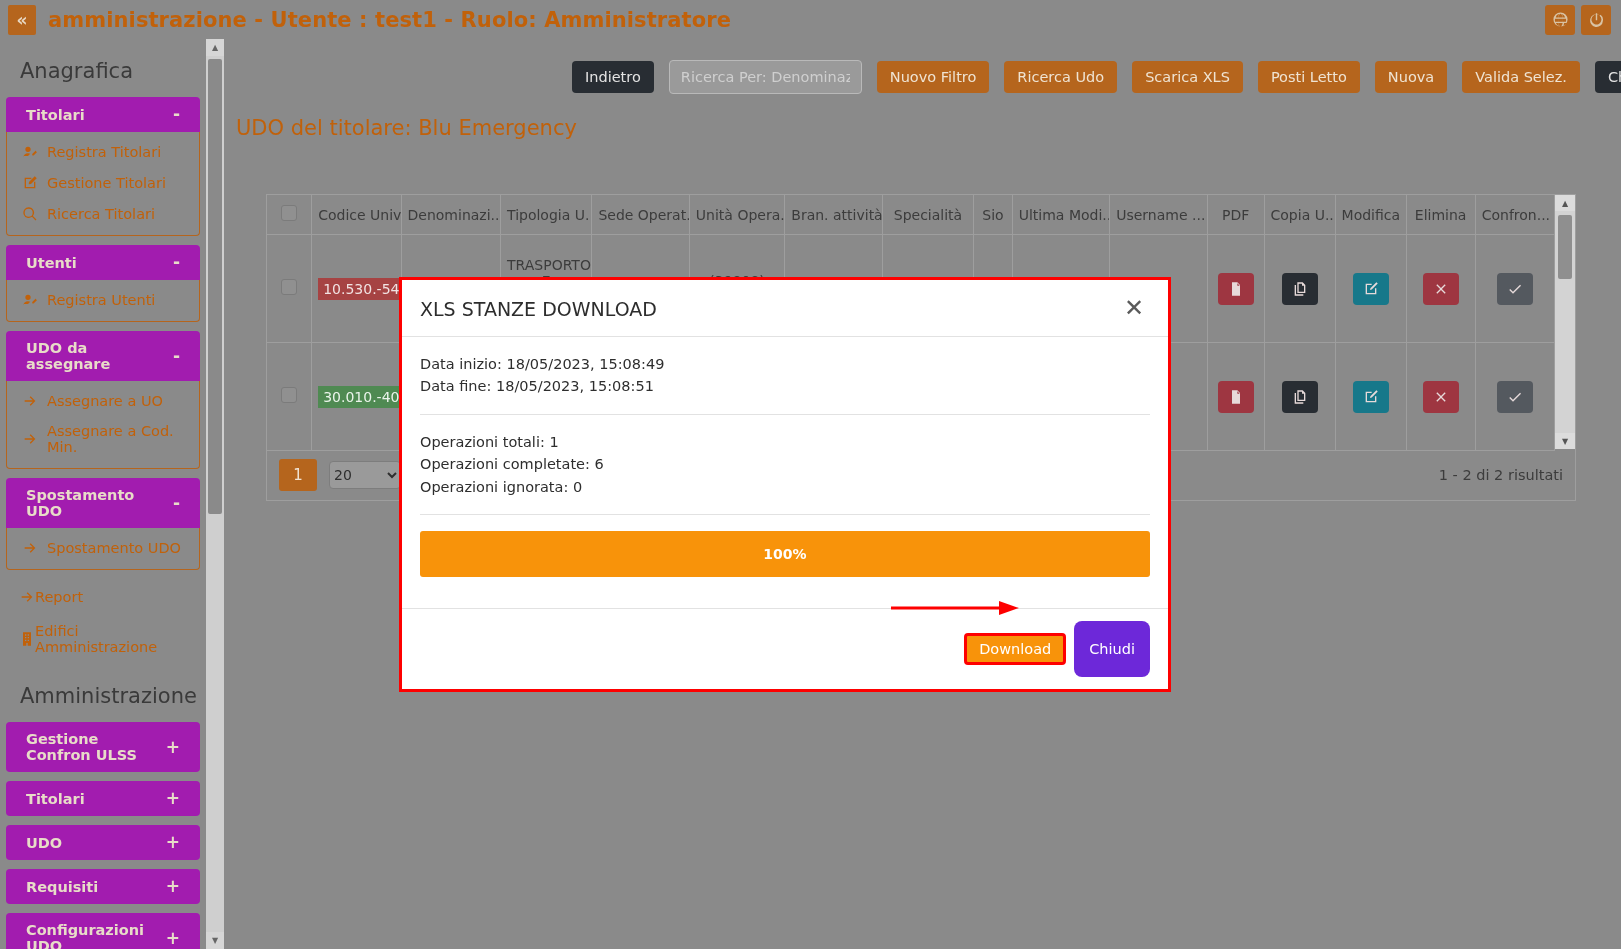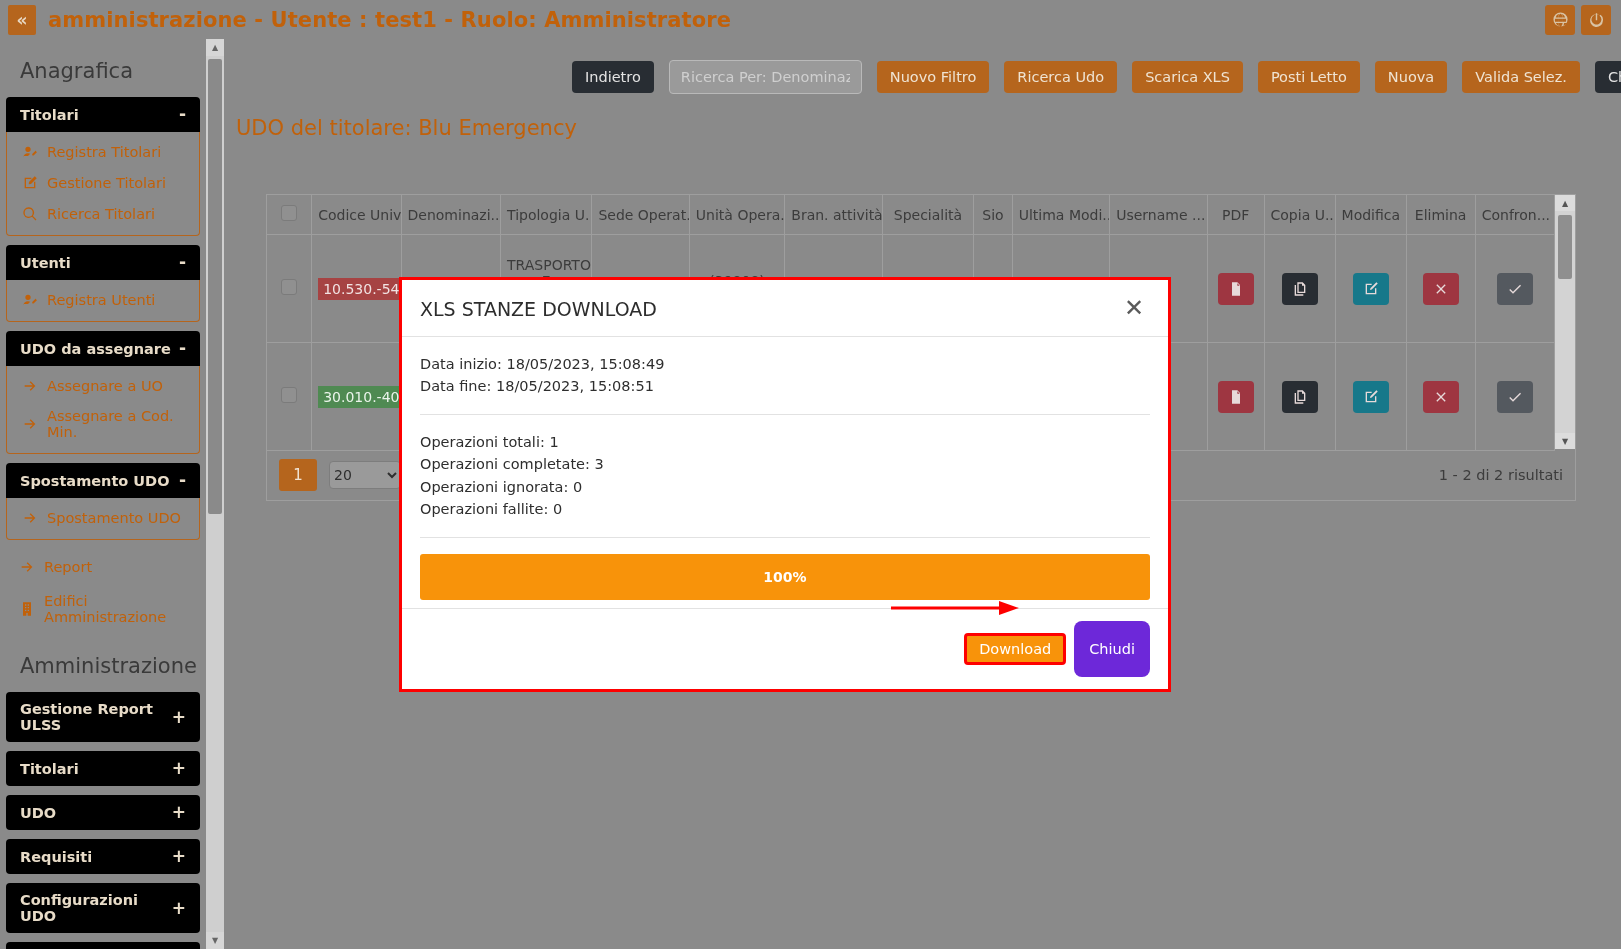--- a/index.html
+++ b/index.html
@@ -37,36 +37,36 @@
   .sidebar {
     position: absolute; top: 39px; left: 0; width: 206px; height: 910px;
     background: #8a8a8a; overflow: hidden;
   }
   .sidebar-inner { padding: 0 6px; }
   .section-title {
     font-size: 21px; color: #3a3a3a; padding: 20px 0 14px 14px; font-weight: normal;
   }
   .group { margin-bottom: 9px; }
   .group-head {
-    background: #000000; color: #e8dcc8; font-size: 14.5px; font-weight: bold;
-    padding: 9px 14px; display: flex; align-items: center; justify-content: space-between;
+    background: #a21caf; color: #e8dcc8; font-size: 14.5px; font-weight: bold;
+    padding: 9px 20px; display: flex; align-items: center; justify-content: space-between;
     border-radius: 4px; cursor: pointer;
   }
   .group.open > .group-head { border-radius: 4px 4px 0 0; }
   .group-body {
     border: 1px solid #b5651d; border-top: none; border-radius: 0 0 4px 4px;
     padding: 4px 0 6px 0;
   }
   .nav-item {
     display: flex; align-items: center; gap: 9px; padding: 7px 10px 7px 14px;
     color: #c1610a; font-size: 14.5px; cursor: pointer;
   }
   .nav-item .ic { width: 17px; height: 17px; display:inline-flex; align-items:center; justify-content:center; flex: none; }
   .nav-item .ic svg { width: 16px; height: 16px; fill: #c1610a; }
-  .loose-item { display: flex; align-items: center; gap: 9px; padding: 9px 10px 9px 12px; color: #c1610a; font-size: 14.5px; cursor: pointer; }
+  .loose-item { display: flex; align-items: center; padding: 9px 10px 9px 12px; color: #c1610a; font-size: 14.5px; cursor: pointer; }
   .loose-item .ic { width: 17px; height: 17px; display:inline-flex; align-items:center; justify-content:center; flex:none; }
   .loose-item .ic svg { width: 16px; height: 16px; fill: #c1610a; }
   .plusminus { font-size: 17px; font-weight: bold; line-height: 1; }
 
   
   .sb-scroll {
     position: absolute; top: 39px; left: 206px; width: 18px; height: 910px;
     background: #cfcfcf;
   }
   .sb-arrow-up, .sb-arrow-dn {
@@ -338,21 +338,21 @@
               <path d="M6 2h12v20h-5v-4h-2v4H6V2zm3 3v2h2V5H9zm4 0v2h2V5h-2zM9 9v2h2V9H9zm4 0v2h2V9h-2zM9 13v2h2v-2H9zm4 0v2h2v-2h-2z"></path>
             </svg>
           </span>
         <span>Edifici Amministrazione</span>
       </div>
 
       <div class="section-title">Amministrazione</div>
 
       <div class="group">
         <div class="group-head" style="border-radius:4px">
-          <span>Gestione Report ULSS</span>
+          <span>Gestione Confron ULSS</span>
           <span class="plusminus">+</span>
         </div>
       </div>
       <div class="group">
         <div class="group-head" style="border-radius:4px">
           <span>Titolari</span>
           <span class="plusminus">+</span>
         </div>
       </div>
       <div class="group">
@@ -546,23 +546,22 @@
   <div class="modal">
     <div class="modal-head">
       <div class="modal-title">XLS STANZE DOWNLOAD</div>
       <div class="modal-close">✕</div>
     </div>
     <div class="modal-body">
       <div class="modal-line">Data inizio: 18/05/2023, 15:08:49</div>
       <div class="modal-line">Data fine: 18/05/2023, 15:08:51</div>
       <div class="hr"></div>
       <div class="modal-line">Operazioni totali: 1</div>
-      <div class="modal-line">Operazioni completate: 3</div>
+      <div class="modal-line">Operazioni completate: 6</div>
       <div class="modal-line">Operazioni ignorata: 0</div>
-      <div class="modal-line">Operazioni fallite: 0</div>
       <div class="hr"></div>
       <div class="progress">100%</div>
     </div>
     <div class="modal-foot">
       <button class="btn-download">Download</button>
       <button class="btn-chiudi">Chiudi</button>
     </div>
   </div>
 
   <svg class="arrow" viewBox="0 0 128 16">

